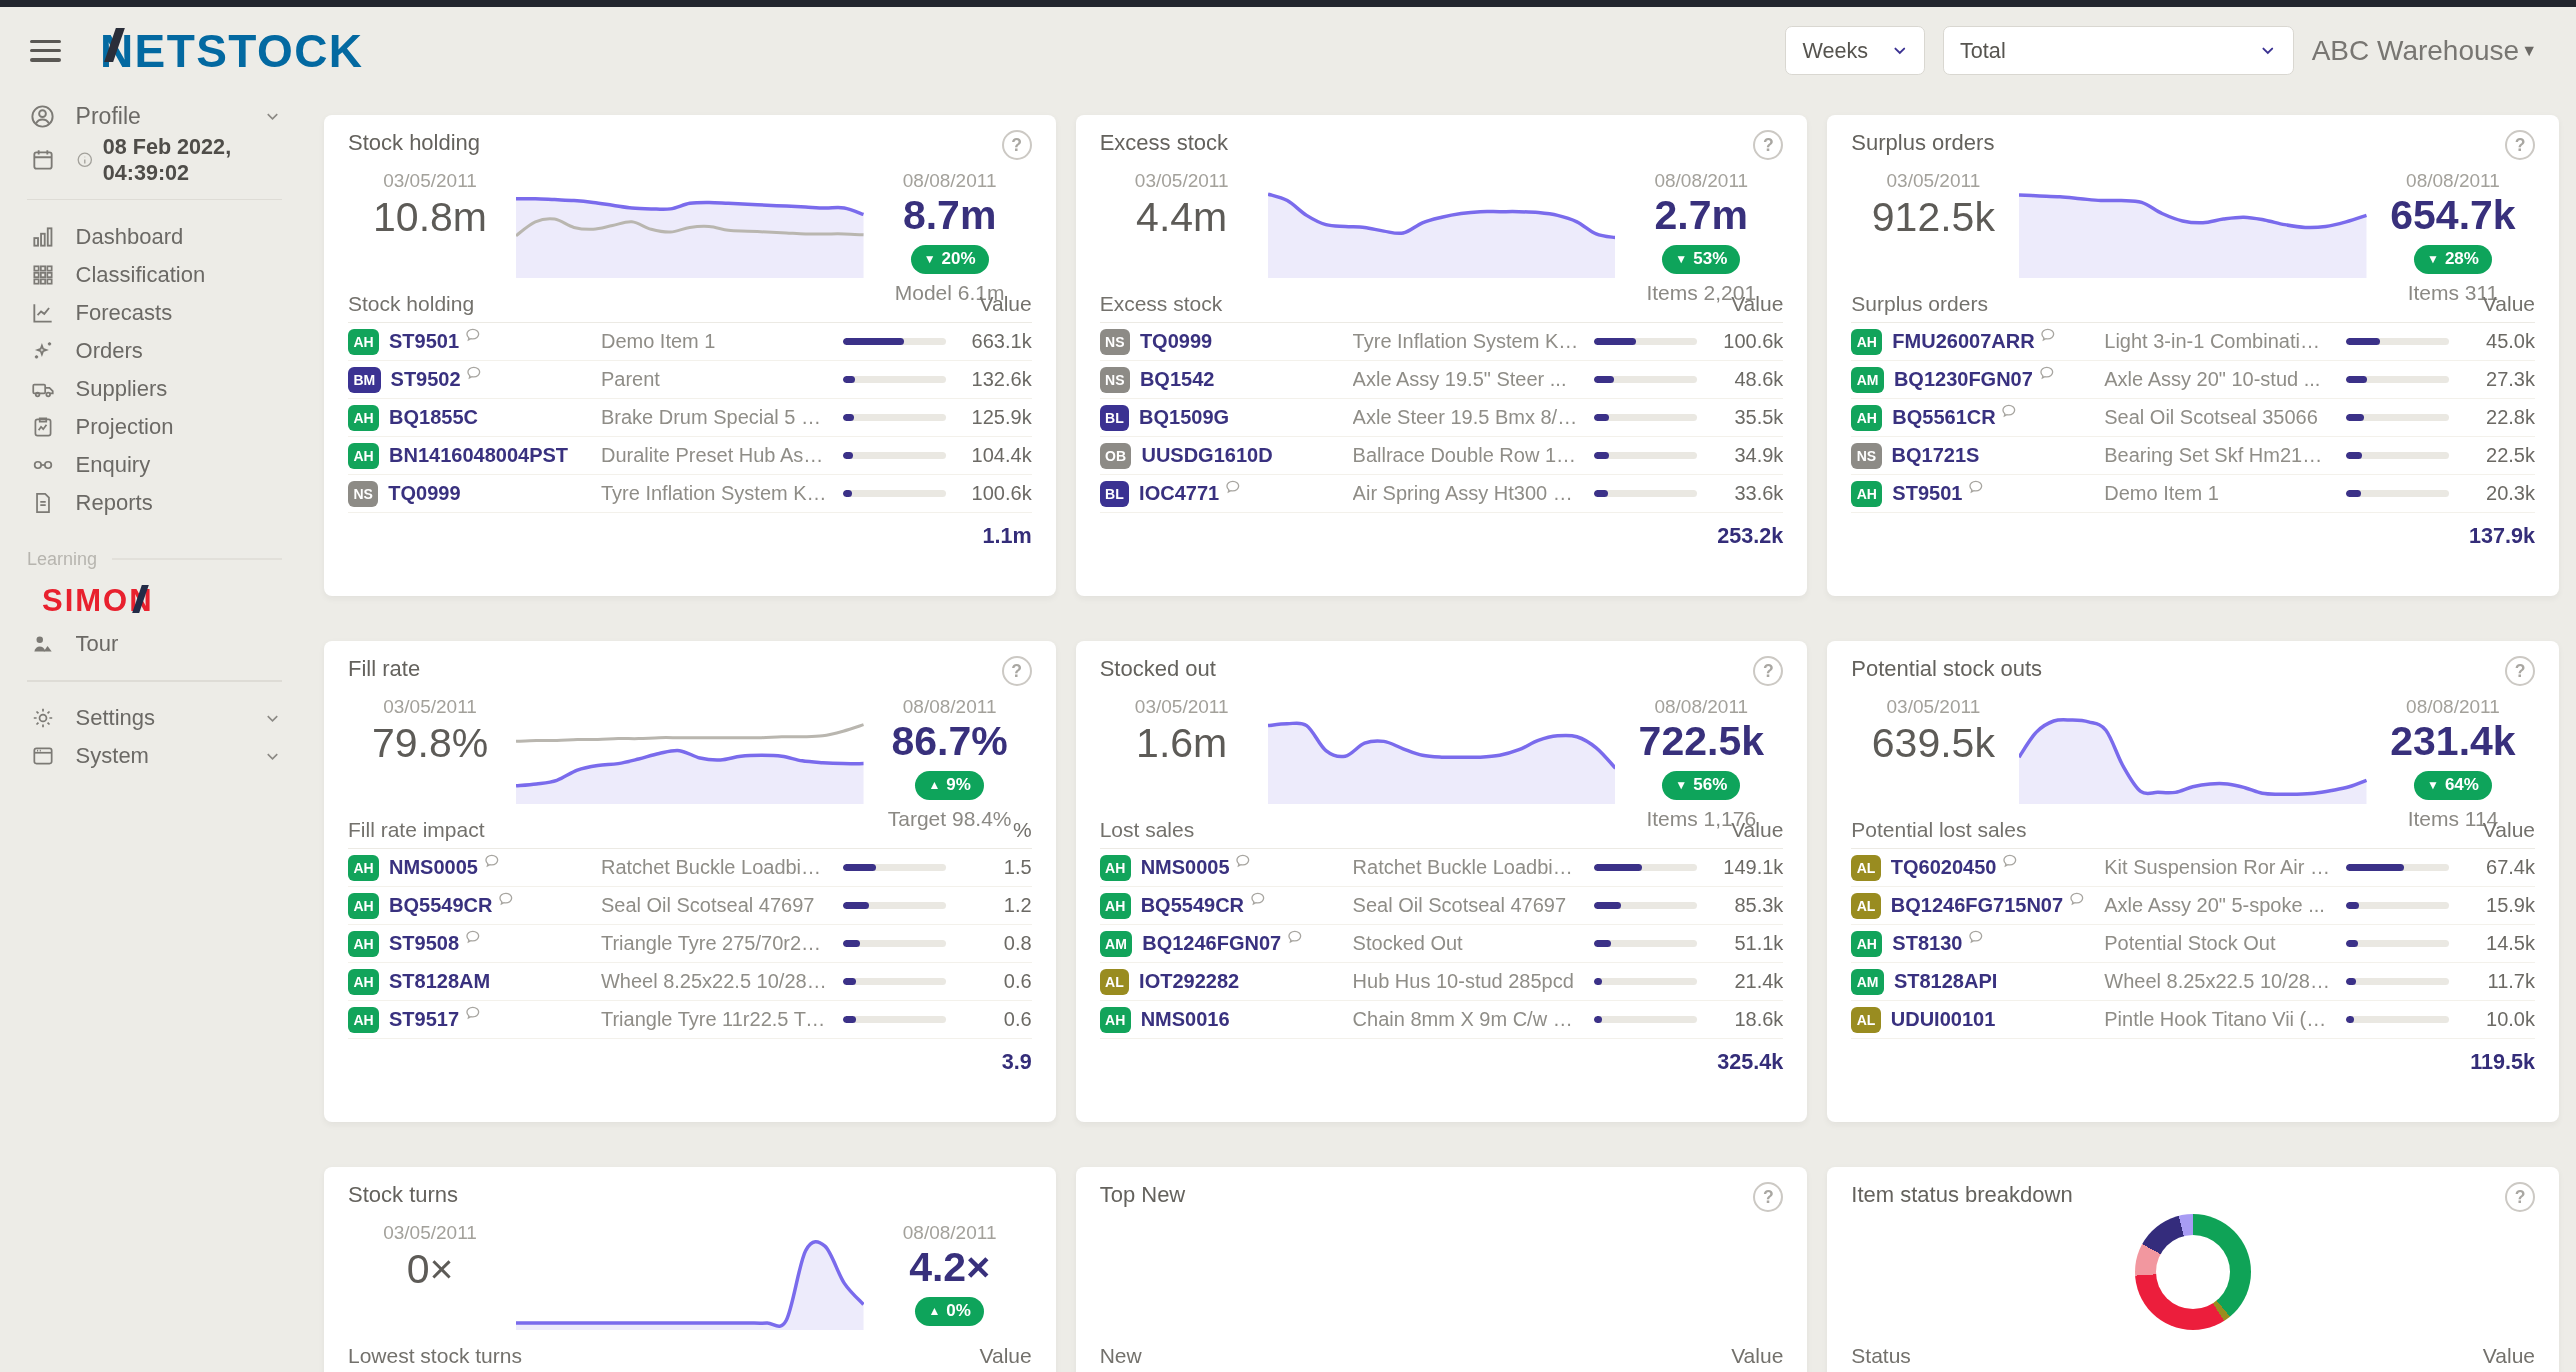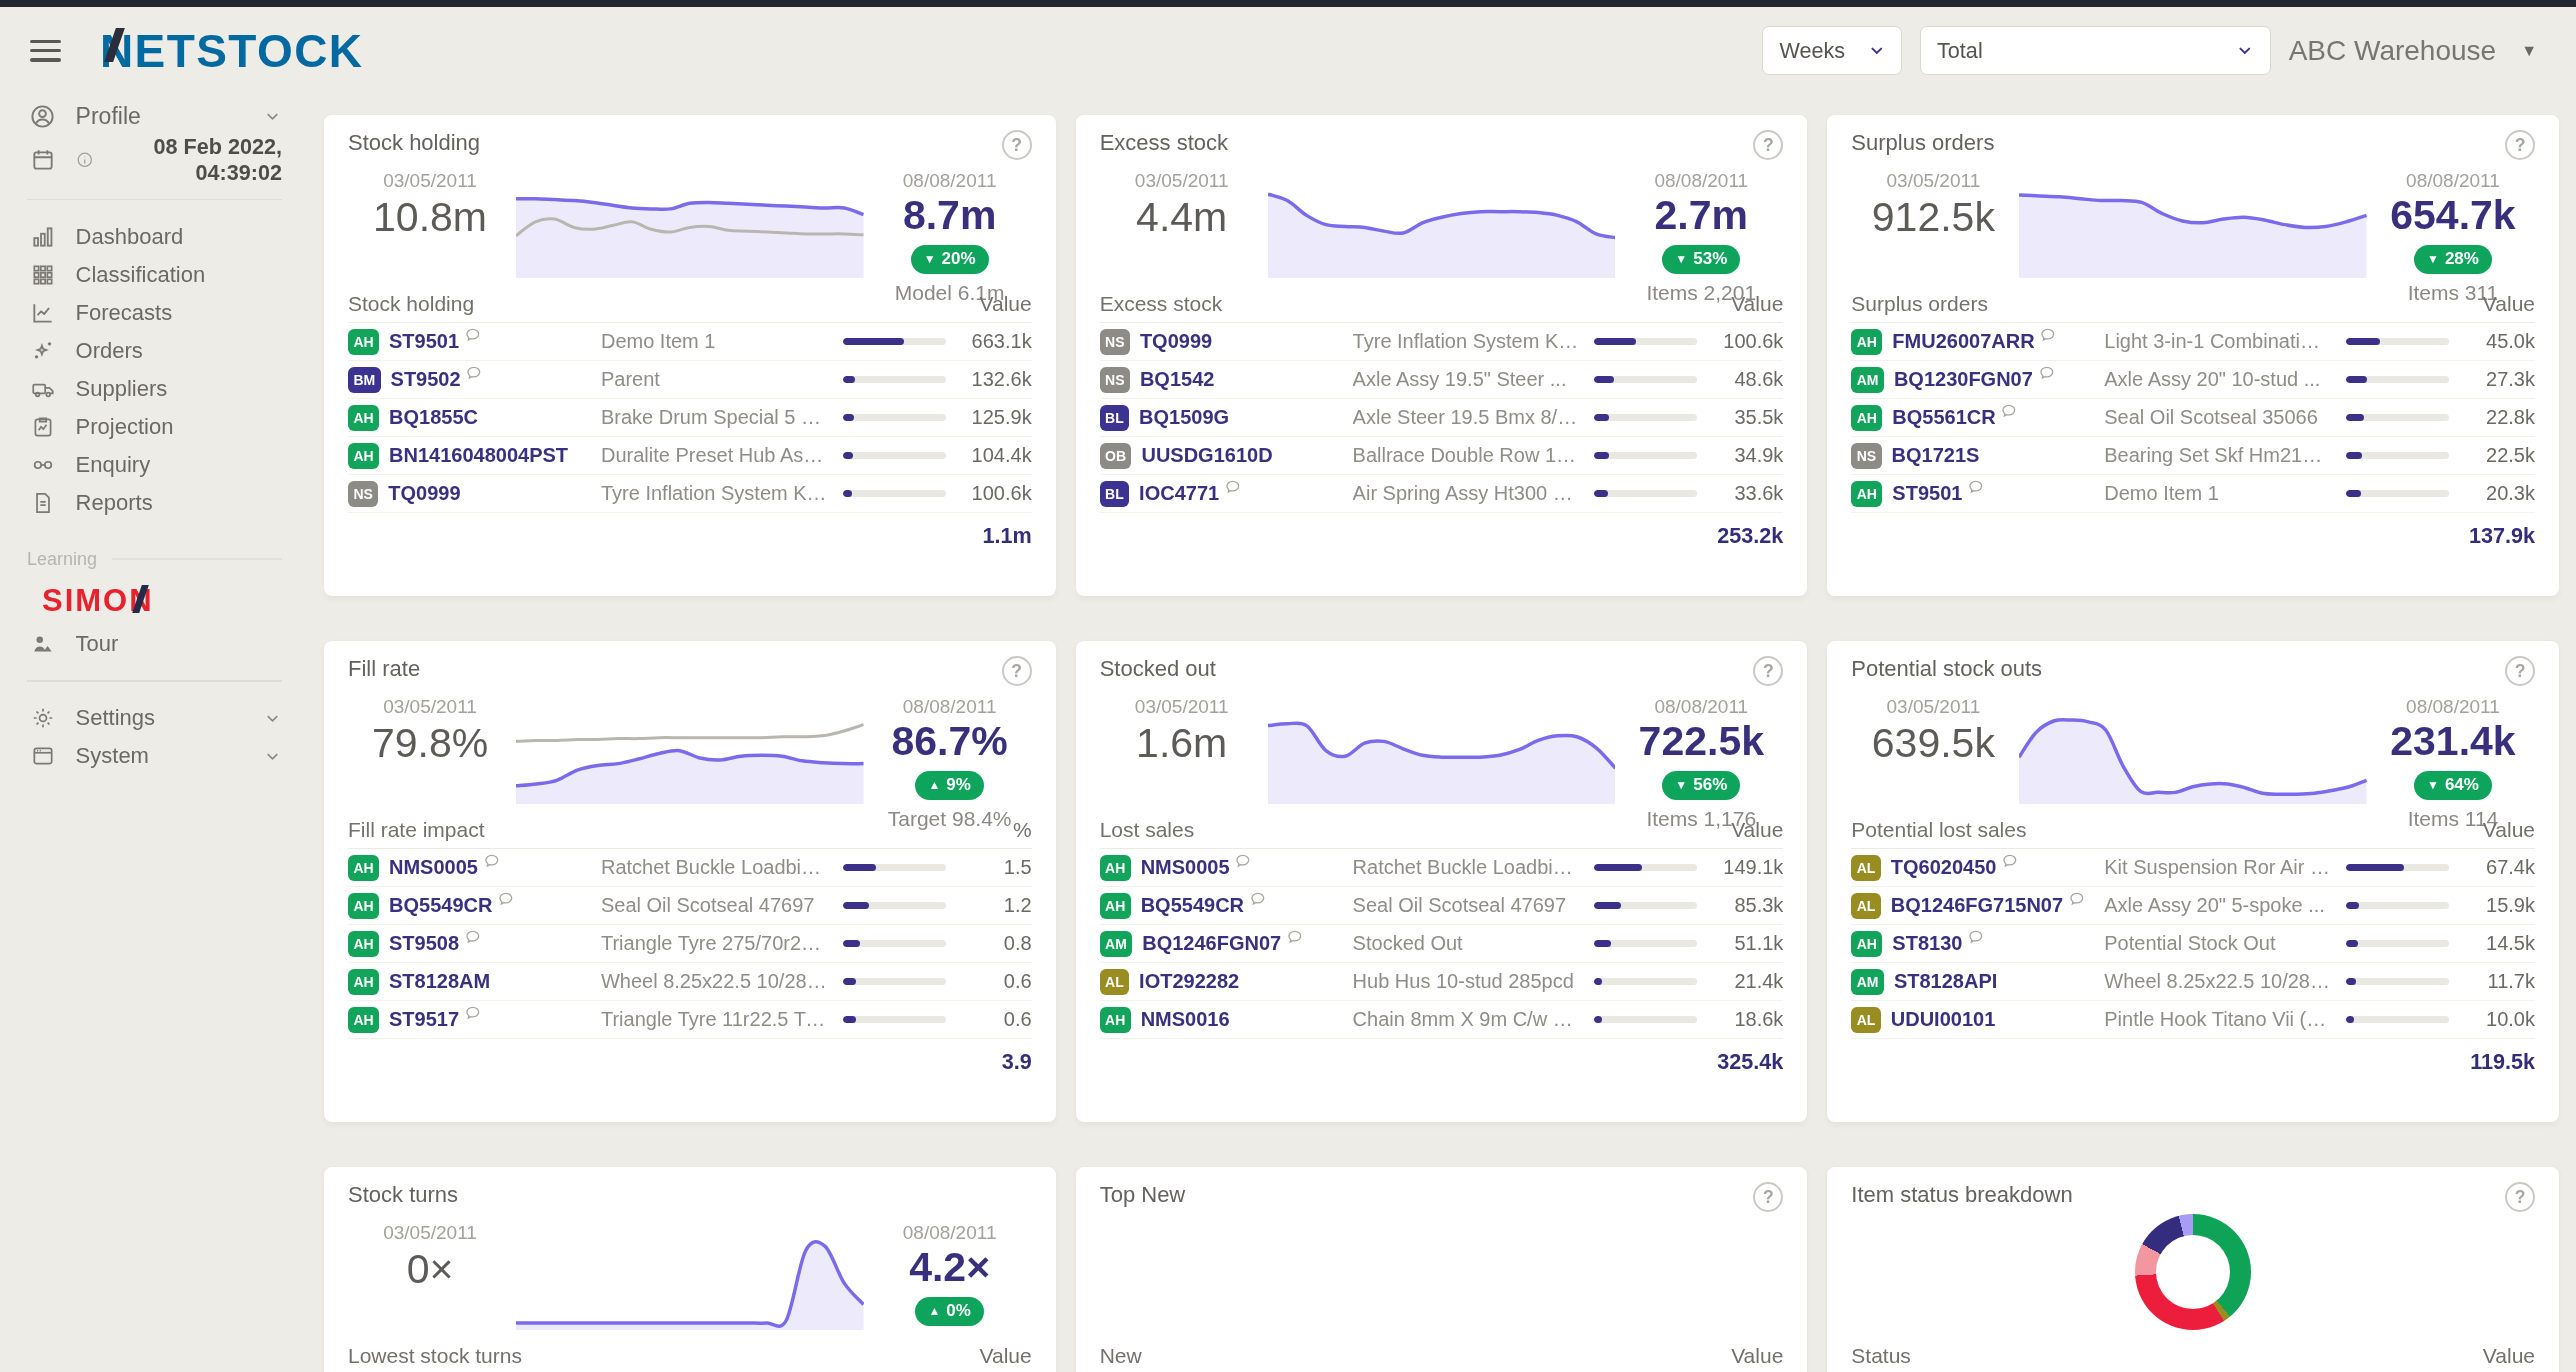--- a/index.html
+++ b/index.html
@@ -11,28 +11,28 @@
   .topstrip { position:absolute; top:0; left:0; width:100%; height:6.8px; background:#23262e; }
   .appbar { position:absolute; top:6.8px; left:0; right:0; height:88px; display:flex; align-items:center; }
   .hamburger { margin-left:30px; width:31px; display:flex; flex-direction:column; gap:6px; cursor:pointer; }
   .hamburger span { height:3.4px; background:#5a5854; border-radius:2px; }
   .logo { margin-left:39px; position:relative; font-size:46px; font-weight:800; color:#0369a1; letter-spacing:1.4px; }
   .logo::after { content:""; position:absolute; left:9.5px; top:4.7px; width:8.8px; height:34px; background:#2a2e3a; transform:skewX(-19deg); }
   .topcontrols { margin-left:auto; display:flex; align-items:center; gap:17.6px; margin-right:39px; }
   .select { display:flex; align-items:center; justify-content:space-between; background:#fff; border:1.4px solid #d9d7d1; border-radius:6.8px; height:49px; padding:0 16px; color:#56544f; font-size:21.6px;gap:16px; }
   .select.sm { width:140px; }
   .select.lg { width:351px; }
-  .warehouse { display:flex; align-items:center; gap:25px; color:#787672; font-size:28px; }
+  .warehouse { display:flex; align-items:center; gap:2px; color:#787672; font-size:28px; }
   .wcaret { font-size:16px; color:#6b6965; }
 
   .sidebar { position:absolute; top:95px; left:0; width:309px; }
   .side-row { display:flex; align-items:center; height:43px; padding:0 27px; color:#6b6965; font-size:23px; }
   .side-row .icon { width:31px; display:flex; justify-content:center; margin-right:17.6px; flex:none; }
   .side-chev { margin-left:auto; display:flex; }
-  .date-row { font-weight:700; color:#4f4d49; font-size:21.6px;text-align:right; }
+  .date-row { font-weight:700; color:#4f4d49; font-size:21.6px; }
   .date-row .info { margin-right:9.5px; display:flex; }
   .divider { height:1.4px; background:#dedcd6; margin:17.6px 27px; }
   .nav-item { height:38px; font-size:22px; cursor:pointer; }
   .learning-row { display:flex; align-items:center; gap:15px; padding:0 27px; margin-top:21.6px; height:32px; }
   .learning-label { color:#b7b5af; font-size:18px; }
   .learning-line { flex:1; height:1.4px; background:#e2e0da; }
   .simon { margin:8px 0 5.4px 42px; position:relative; display:inline-block; font-size:31px; font-weight:800; color:#e8212e; letter-spacing:2px; }
   .simon::after { content:""; position:absolute; right:8.8px; top:2px; width:7.4px; height:28px; background:#232b47; transform:skewX(-19deg); }
 
   .grid { position:absolute; left:324px; top:115px; width:2235px; display:grid;

